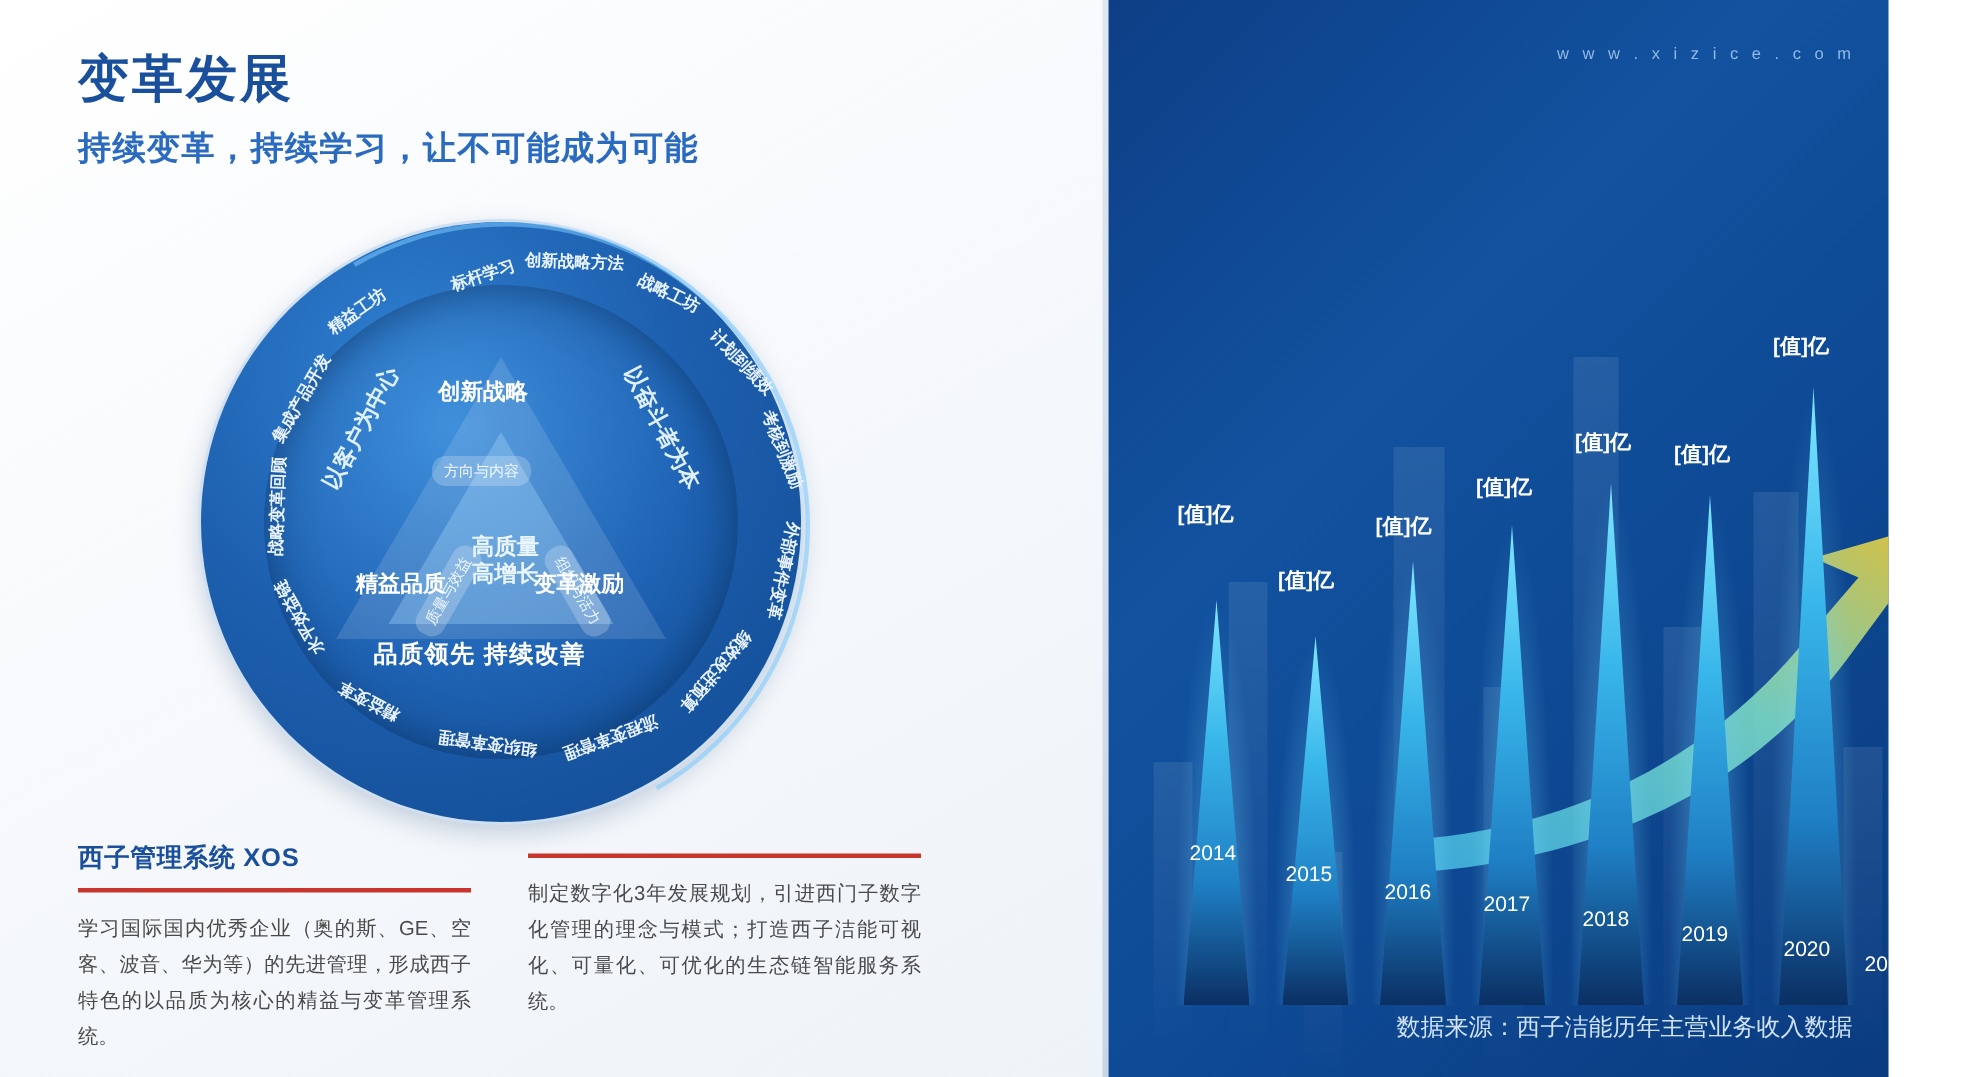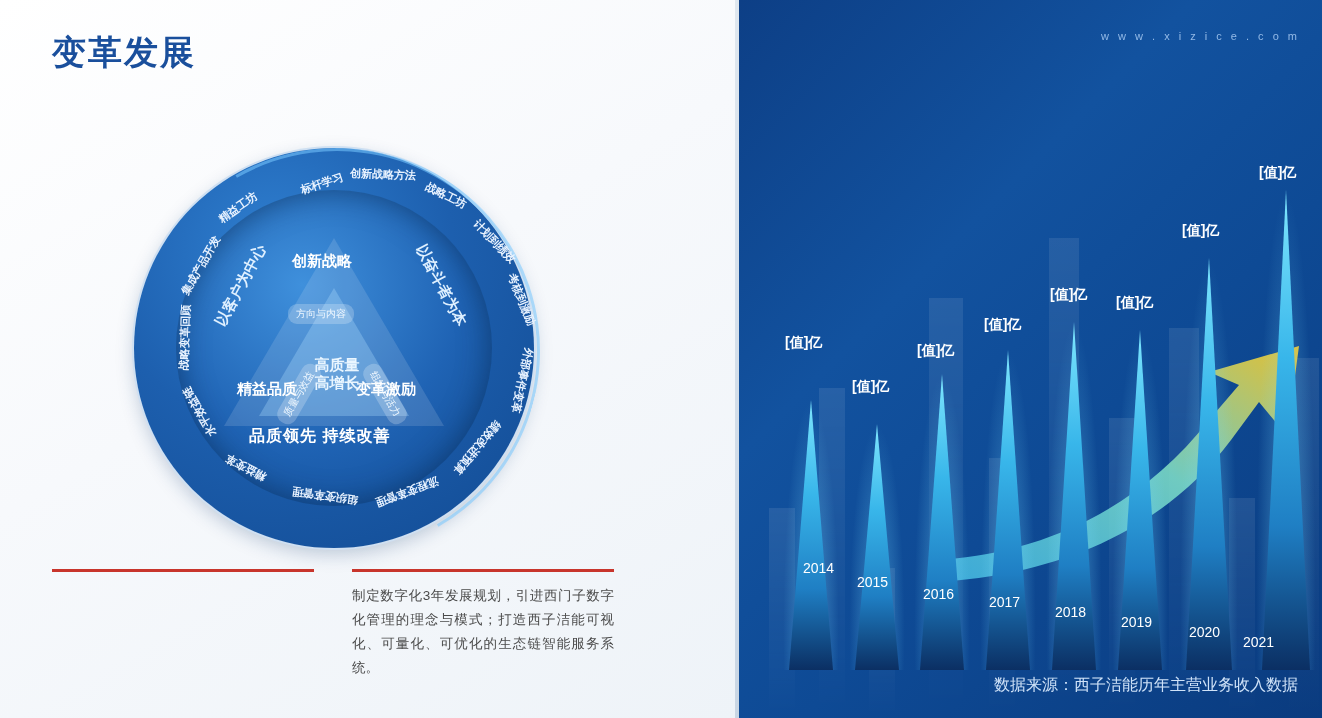--- a/index.html
+++ b/index.html
@@ -41,21 +41,21 @@
 
   
   .col{position:absolute;top:560px;width:262px;}
   .col.c1{left:52px;}
   .col.c2{left:352px;}
   .col h3{margin:0;font-size:17px;font-weight:bold;color:#1a4f9c;letter-spacing:.5px;}
   .col .rule{margin-top:9px;height:3px;background:#c8352c;width:100%;}
   .col p{margin:12px 0 0 0;font-size:13.5px;line-height:24px;color:#4a4a4a;text-align:justify;}
 
   
-  .right{position:relative;width:583px;height:718px;
+  .right{position:relative;width:520px;height:718px;
       background:linear-gradient(135deg,#0d3f86 0%,#12529f 35%,#0e4a95 60%,#0a3b7f 100%);
       overflow:hidden;}
   .bg-bars{position:absolute;inset:0;opacity:.16;}
   .bg-bars i{position:absolute;bottom:0;display:block;background:linear-gradient(180deg,rgba(255,255,255,.55),rgba(255,255,255,0));}
   .watermark{position:absolute;right:22px;top:30px;font-size:11px;letter-spacing:3px;color:rgba(190,220,255,.75);}
   .r-title{position:absolute;left:0;right:0;top:92px;text-align:center;color:#ffffff;font-size:31px;font-weight:bold;letter-spacing:2px;}
   .r-title em{font-style:normal;font-size:36px;}
   .chart{position:absolute;left:0;top:150px;width:650px;height:520px;}
   .spike{position:absolute;bottom:0;transform-origin:50% 100%;}
   .spike .body{position:absolute;left:0;bottom:0;width:100%;height:100%;
@@ -68,20 +68,21 @@
   .source{position:absolute;right:24px;bottom:22px;color:#cfe2f8;font-size:16px;}
   .arrow{position:absolute;left:0;top:0;width:650px;height:520px;pointer-events:none;}
 </style>
 </head>
 <body>
 
 <div class="page">
 
   <div class="left">
     <div class="l-title">变革发展</div>
+    <div class="l-sub">持续变革，持续学习，让不可能成为可能</div>
 
     <div class="circle-wrap">
       <div class="ring-outer"></div>
       <div class="ring-arc"></div>
       <div class="ring-inner"></div>
 
       <div class="ring-label" style="left:176px;top:28px;transform:rotate(-18deg);">标杆学习</div>
       <div class="ring-label" style="left:226px;top:19px;transform:rotate(2deg);">创新战略方法</div>
       <div class="ring-label" style="left:300px;top:40px;transform:rotate(26deg);">战略工坊</div>
       <div class="ring-label" style="left:343px;top:86px;transform:rotate(46deg);">计划到绩效</div>
@@ -112,21 +113,23 @@
 
       <div class="core">
         <div class="c1">高质量</div>
         <div class="c1">高增长</div>
       </div>
 
       <div class="bottomTxt" style="left:125px;top:278px;">品质领先  持续改善</div>
     </div>
 
     <div class="col c1">
+      <h3>西子管理系统 XOS</h3>
       <div class="rule"></div>
+      <p>学习国际国内优秀企业（奥的斯、GE、空客、波音、华为等）的先进管理，形成西子特色的以品质为核心的精益与变革管理系统。</p>
     </div>
     <div class="col c2">
       <div class="rule"></div>
       <p>制定数字化3年发展规划，引进西门子数字化管理的理念与模式；打造西子洁能可视化、可量化、可优化的生态链智能服务系统。</p>
     </div>
   </div>
 
   <div class="right">
     <div class="bg-bars">
       <i style="left:30px;width:26px;height:210px;"></i>
@@ -193,21 +196,21 @@
 
       <div class="vlabel" style="left:46px;top:184px;">[值]亿</div>
       <div class="vlabel" style="left:113px;top:228px;">[值]亿</div>
       <div class="vlabel" style="left:178px;top:192px;">[值]亿</div>
       <div class="vlabel" style="left:245px;top:166px;">[值]亿</div>
       <div class="vlabel" style="left:311px;top:136px;">[值]亿</div>
       <div class="vlabel" style="left:377px;top:144px;">[值]亿</div>
       <div class="vlabel" style="left:443px;top:72px;">[值]亿</div>
       <div class="vlabel" style="left:520px;top:14px;">[值]亿</div>
 
-      <div class="xlabel" style="left:64px;top:410px;">2014</div>
+      <div class="xlabel" style="left:54px;top:410px;">2014</div>
       <div class="xlabel" style="left:118px;top:424px;">2015</div>
       <div class="xlabel" style="left:184px;top:436px;">2016</div>
       <div class="xlabel" style="left:250px;top:444px;">2017</div>
       <div class="xlabel" style="left:316px;top:454px;">2018</div>
       <div class="xlabel" style="left:382px;top:464px;">2019</div>
       <div class="xlabel" style="left:450px;top:474px;">2020</div>
       <div class="xlabel" style="left:504px;top:484px;">2021</div>
     </div>
 
     <div class="source">数据来源：西子洁能历年主营业务收入数据</div>

